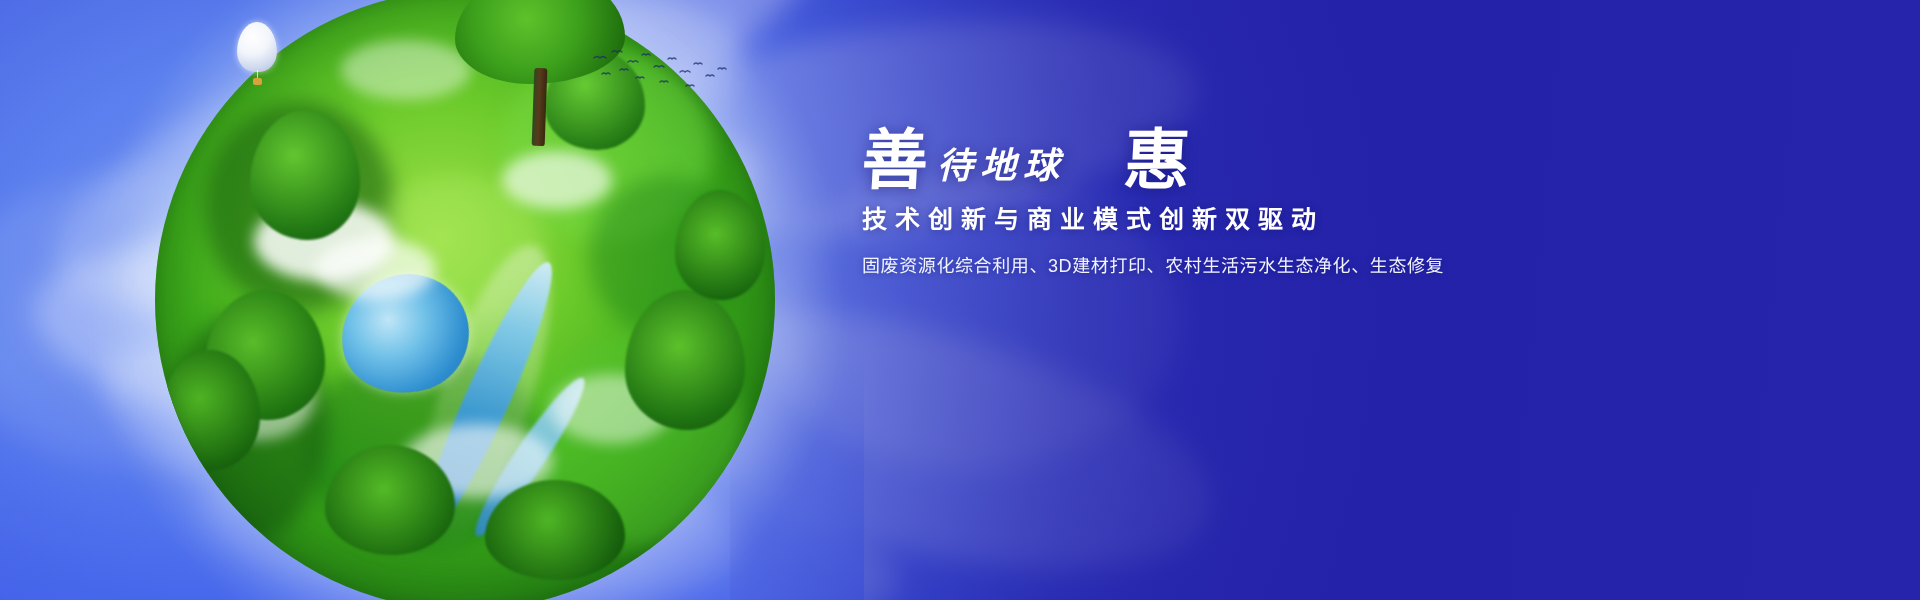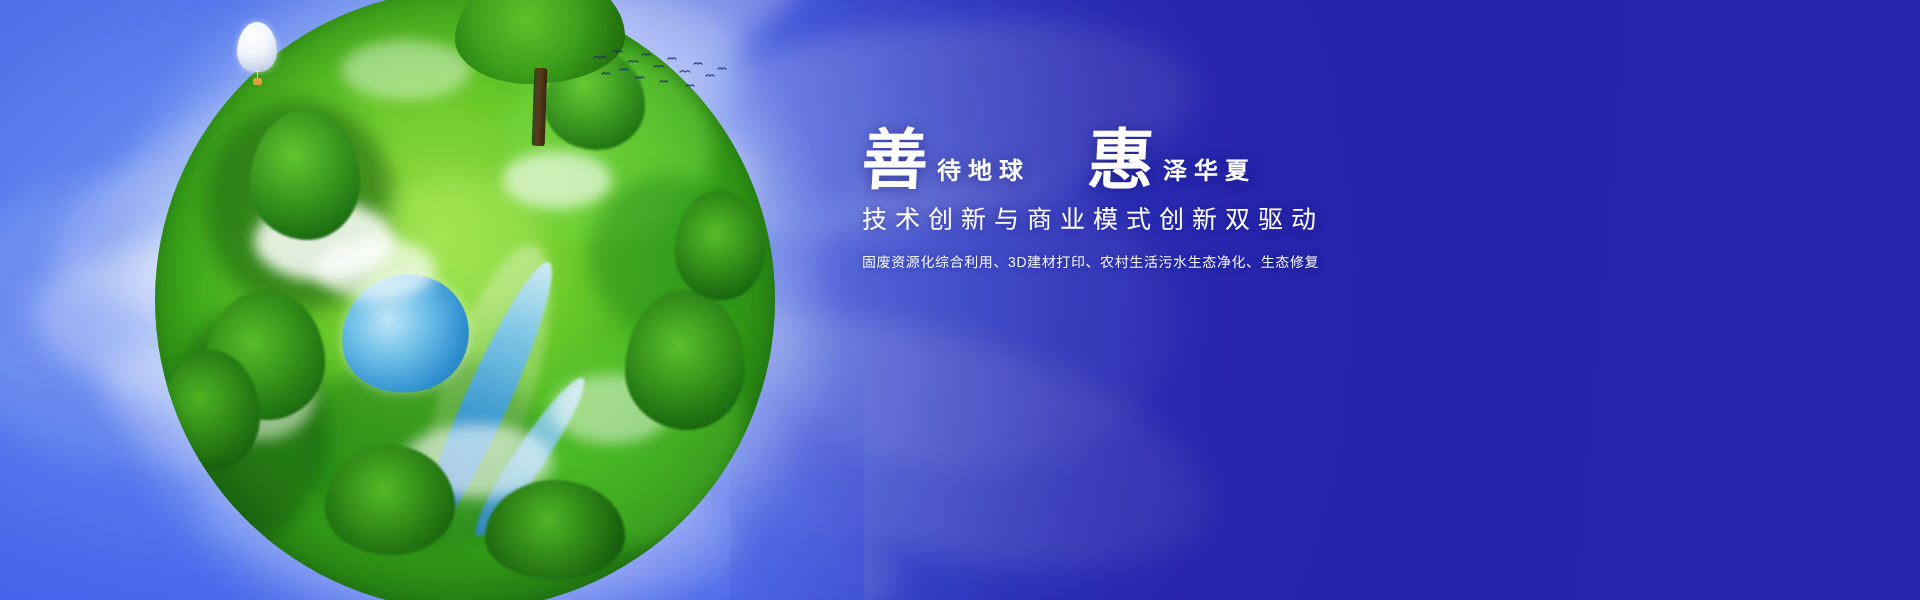--- a/index.html
+++ b/index.html
@@ -200,39 +200,40 @@
   .hl-big{
     font-family:"DejaVu Serif","Liberation Serif",serif;
     font-size:66px;
     line-height:.98;
     font-weight:700;
     letter-spacing:1px;
     transform:skewX(-3deg);
   }
   .hl-small{
     font-family:"DejaVu Serif","Liberation Serif",serif;
-    font-size:24px;
+    font-size:36px;
     line-height:1;
     font-weight:700;
     letter-spacing:7px;
     padding:0 0 10px 8px;
+    font-style:italic;
   }
   .hl-gap{width:58px;}
 
   .subtitle{
     margin:4px 0 0 0;
     font-size:25px;
-    font-weight:400;
+    font-weight:700;
     letter-spacing:8px;
     color:#ffffff;
     text-shadow:0 1px 8px rgba(10,10,90,.4);
   }
   .tagline{
     margin:16px 0 0 0;
-    font-size:14px;
+    font-size:18px;
     font-weight:400;
     letter-spacing:.6px;
     color:#f2f4ff;
     text-shadow:0 1px 6px rgba(10,10,90,.4);
   }
 
   .cta{
     display:inline-flex;
     align-items:center;
     justify-content:center;
@@ -343,21 +344,20 @@
     </g>
   </svg>
 
   <div class="content">
 
     <h1 class="headline">
       <span class="hl-big">善</span>
       <span class="hl-small">待地球</span>
       <span class="hl-gap"></span>
       <span class="hl-big">惠</span>
-      <span class="hl-small">泽华夏</span>
     </h1>
 
     <p class="subtitle">技术创新与商业模式创新双驱动</p>
 
     <p class="tagline">固废资源化综合利用、3D建材打印、农村生活污水生态净化、生态修复</p>
 
 
   </div>
 </div>
 

